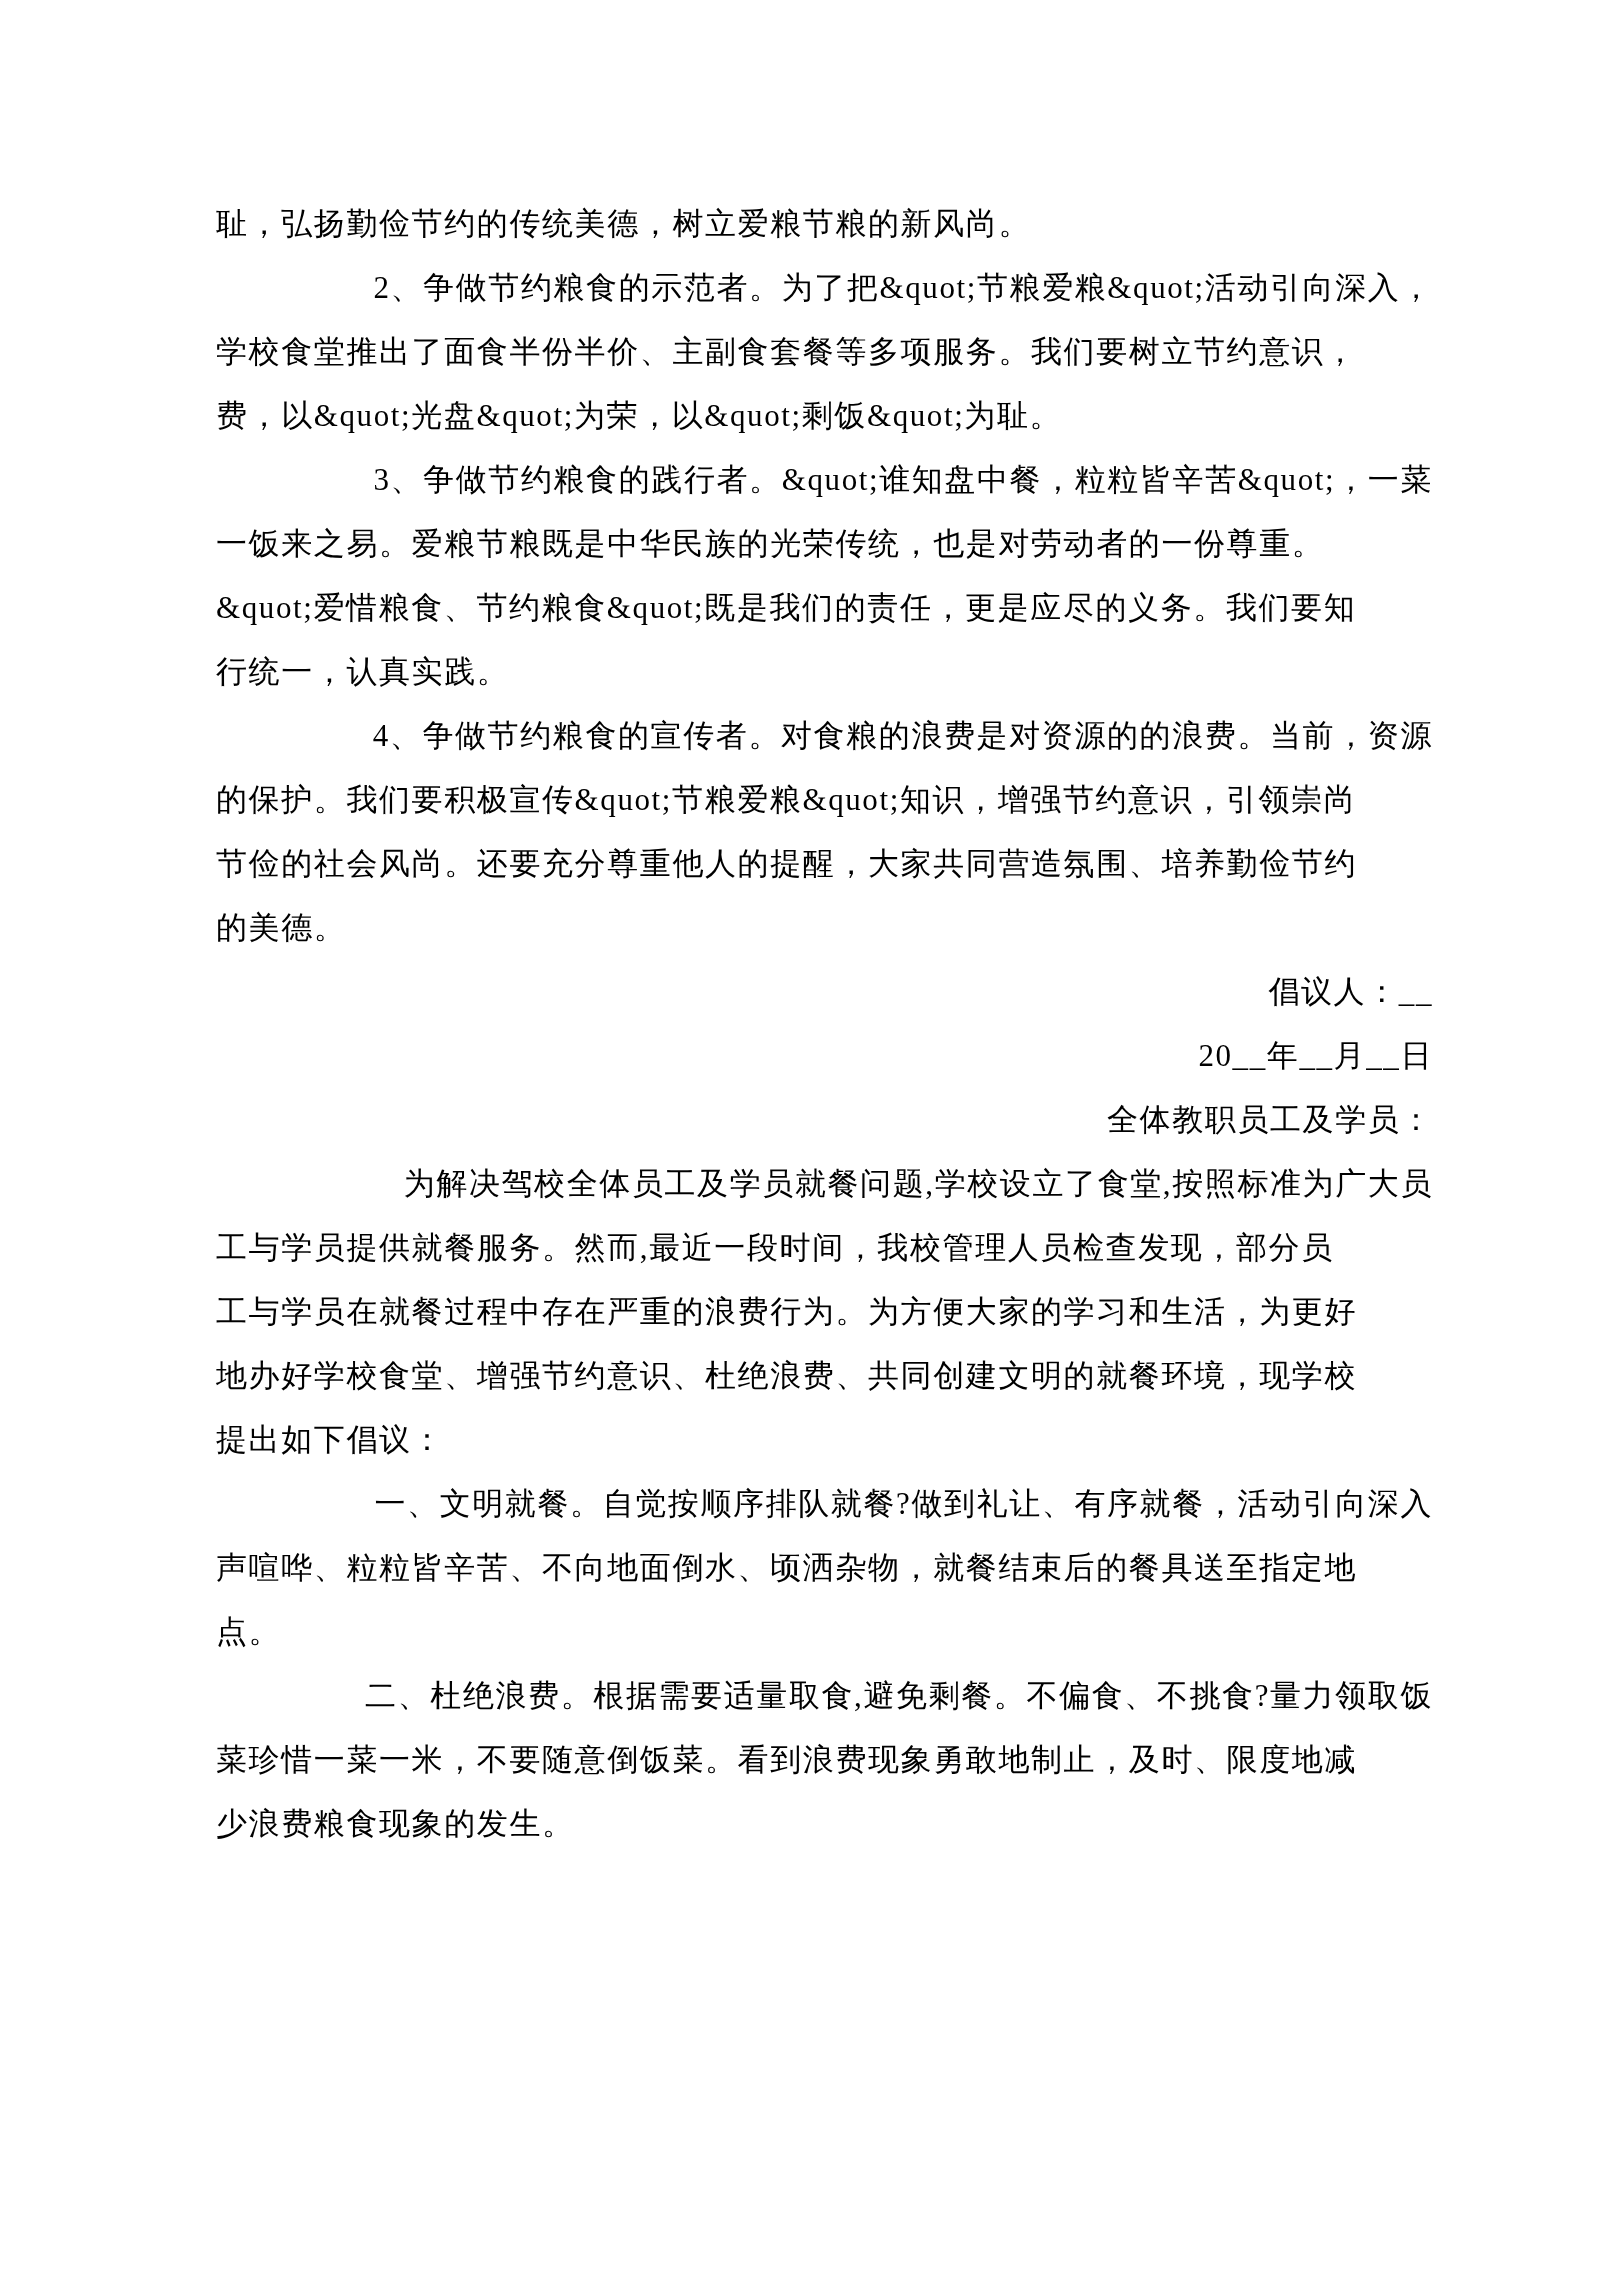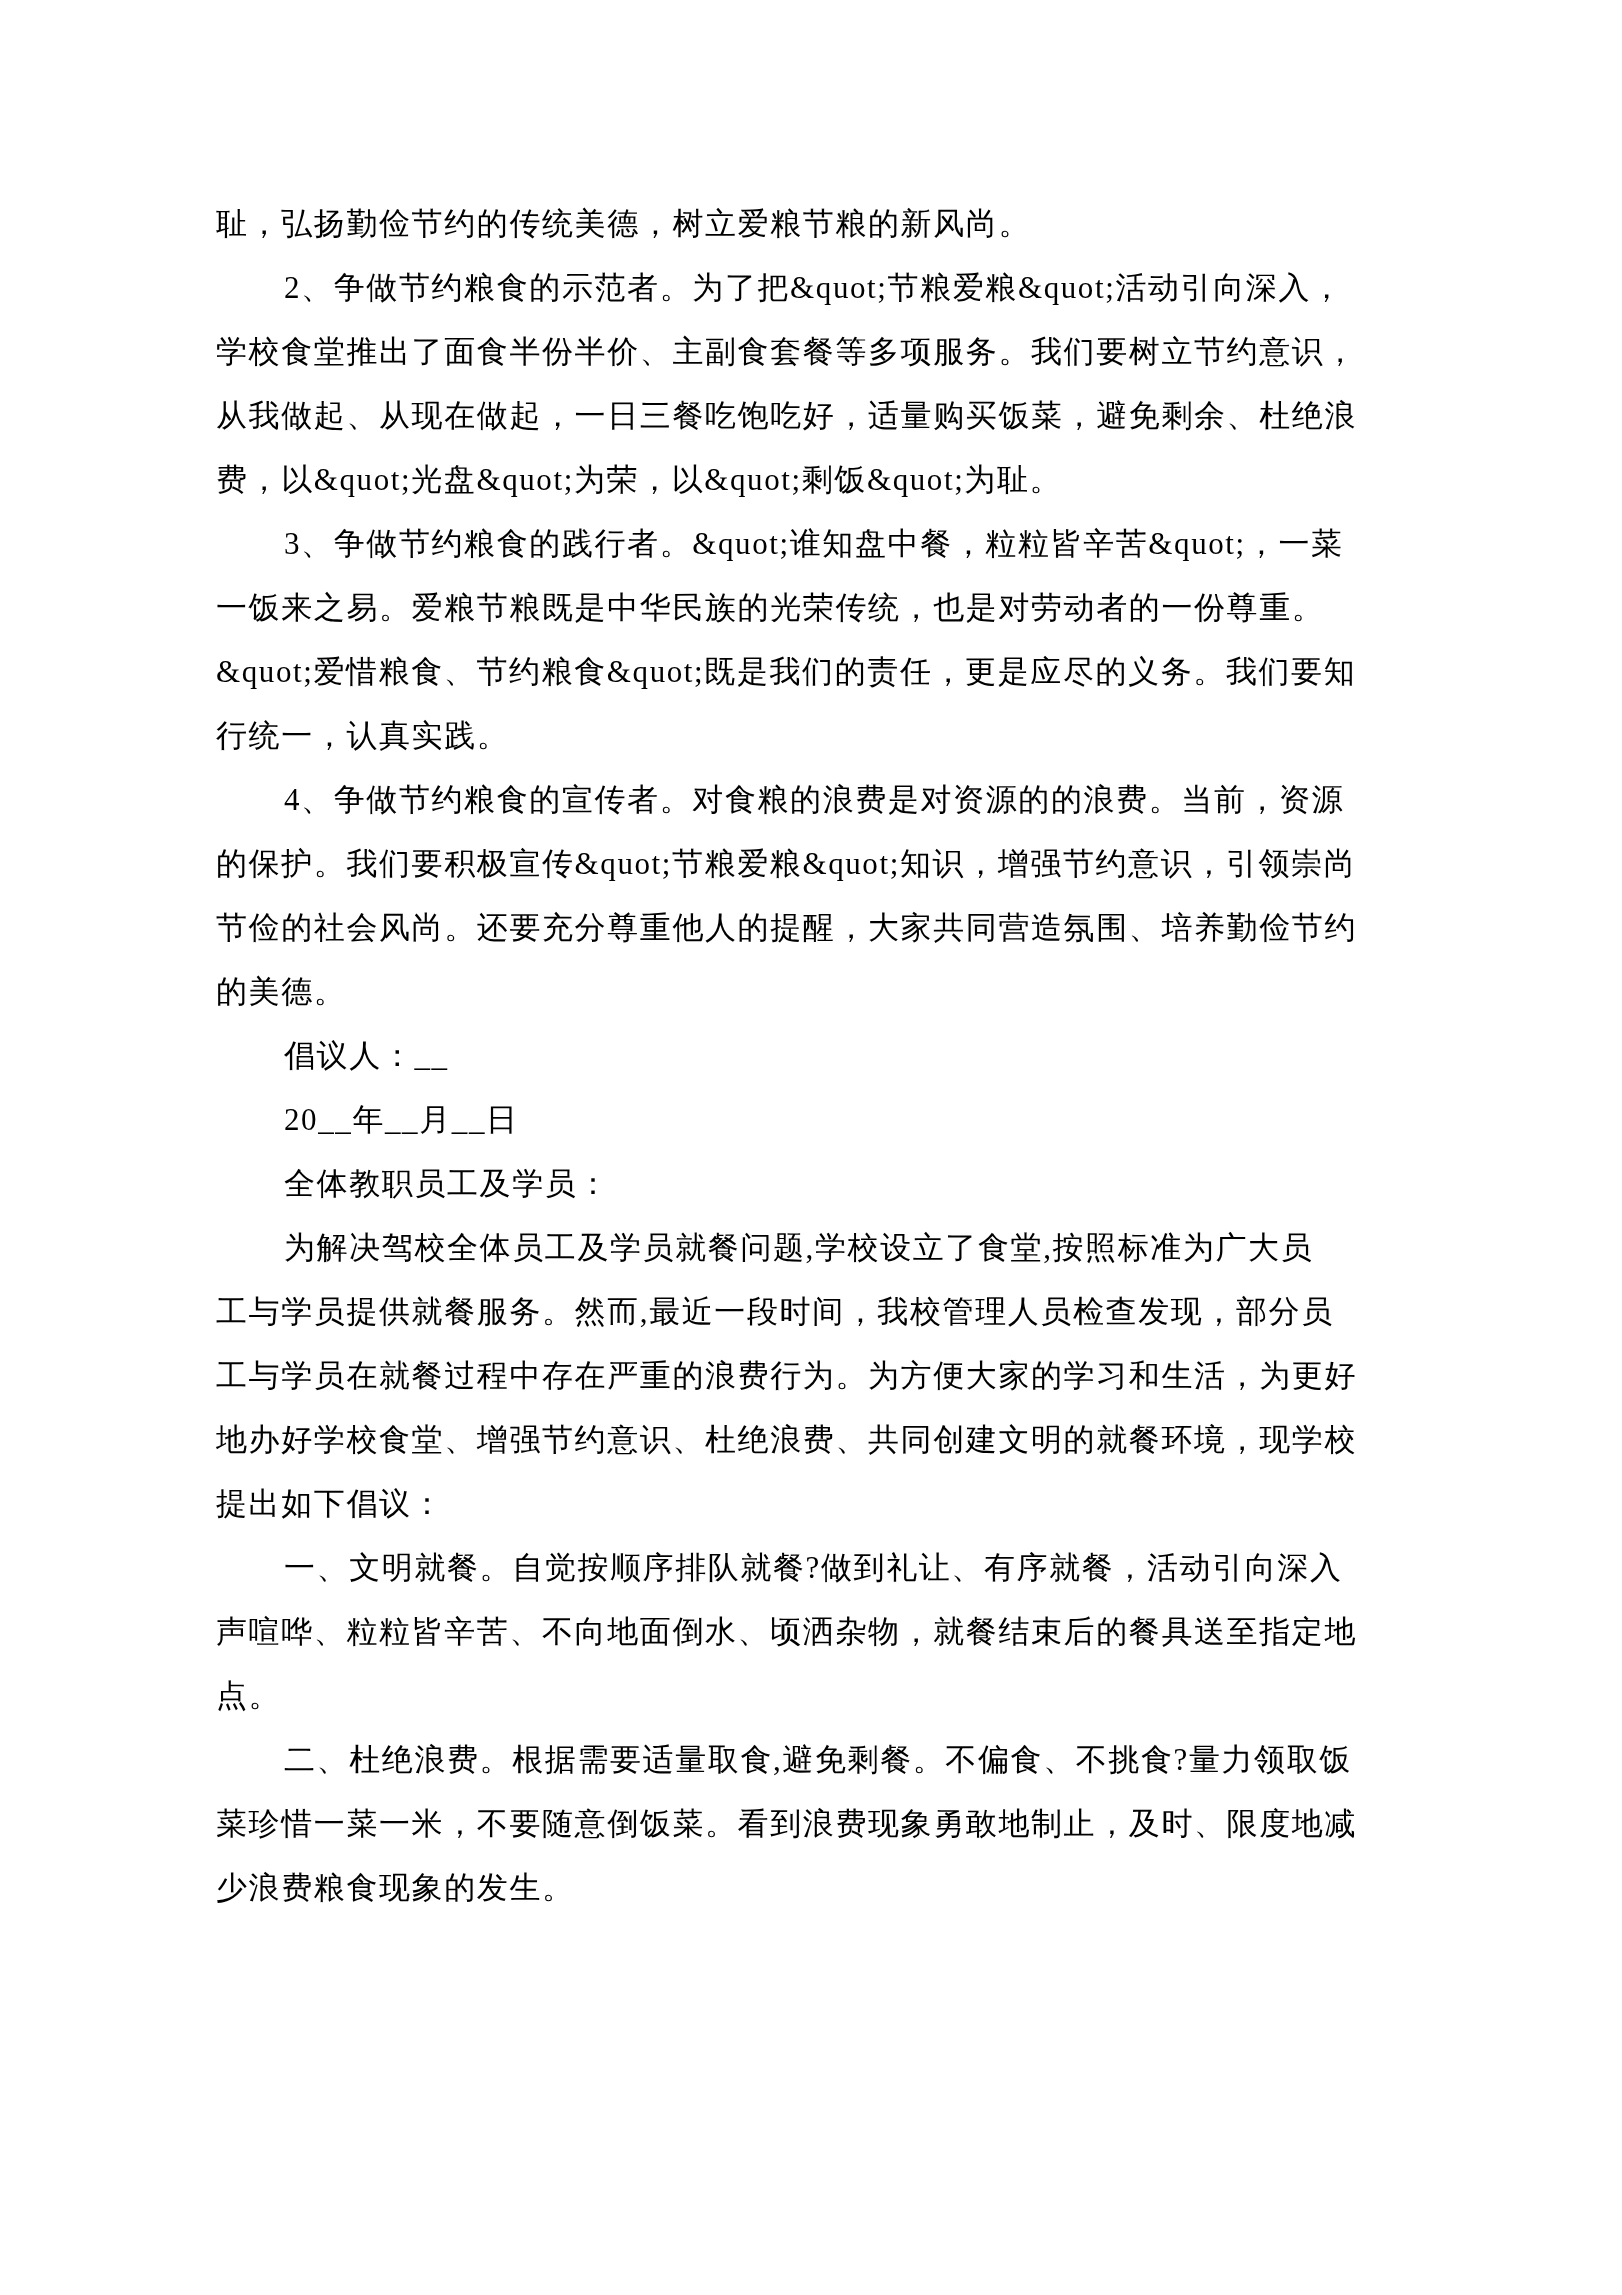--- a/index.html
+++ b/index.html
@@ -27,31 +27,31 @@
     height: 64px;
     line-height: 64px;
     font-size: 31px;
     letter-spacing: 1.6px;
     white-space: nowrap;
     color: #000000;
     font-weight: 400;
   }
   .line.indent {
     padding-left: 68px;
+    text-align: right;
   }
 </style>
 </head>
 <body>
 
 <div class="page">
   <div class="doc-body" id="doc-body">
       <p class="line">耻，弘扬勤俭节约的传统美德，树立爱粮节粮的新风尚。</p>
       <p class="line indent">2、争做节约粮食的示范者。为了把&amp;quot;节粮爱粮&amp;quot;活动引向深入，</p>
       <p class="line">学校食堂推出了面食半份半价、主副食套餐等多项服务。我们要树立节约意识，</p>
-      <p class="line">从我做起、从现在做起，一日三餐吃饱吃好，适量购买饭菜，避免剩余、杜绝浪</p>
       <p class="line">费，以&amp;quot;光盘&amp;quot;为荣，以&amp;quot;剩饭&amp;quot;为耻。</p>
       <p class="line indent">3、争做节约粮食的践行者。&amp;quot;谁知盘中餐，粒粒皆辛苦&amp;quot;，一菜</p>
       <p class="line">一饭来之易。爱粮节粮既是中华民族的光荣传统，也是对劳动者的一份尊重。</p>
       <p class="line">&amp;quot;爱惜粮食、节约粮食&amp;quot;既是我们的责任，更是应尽的义务。我们要知</p>
       <p class="line">行统一，认真实践。</p>
       <p class="line indent">4、争做节约粮食的宣传者。对食粮的浪费是对资源的的浪费。当前，资源</p>
       <p class="line">的保护。我们要积极宣传&amp;quot;节粮爱粮&amp;quot;知识，增强节约意识，引领崇尚</p>
       <p class="line">节俭的社会风尚。还要充分尊重他人的提醒，大家共同营造氛围、培养勤俭节约</p>
       <p class="line">的美德。</p>
       <p class="line indent">倡议人：__</p>

